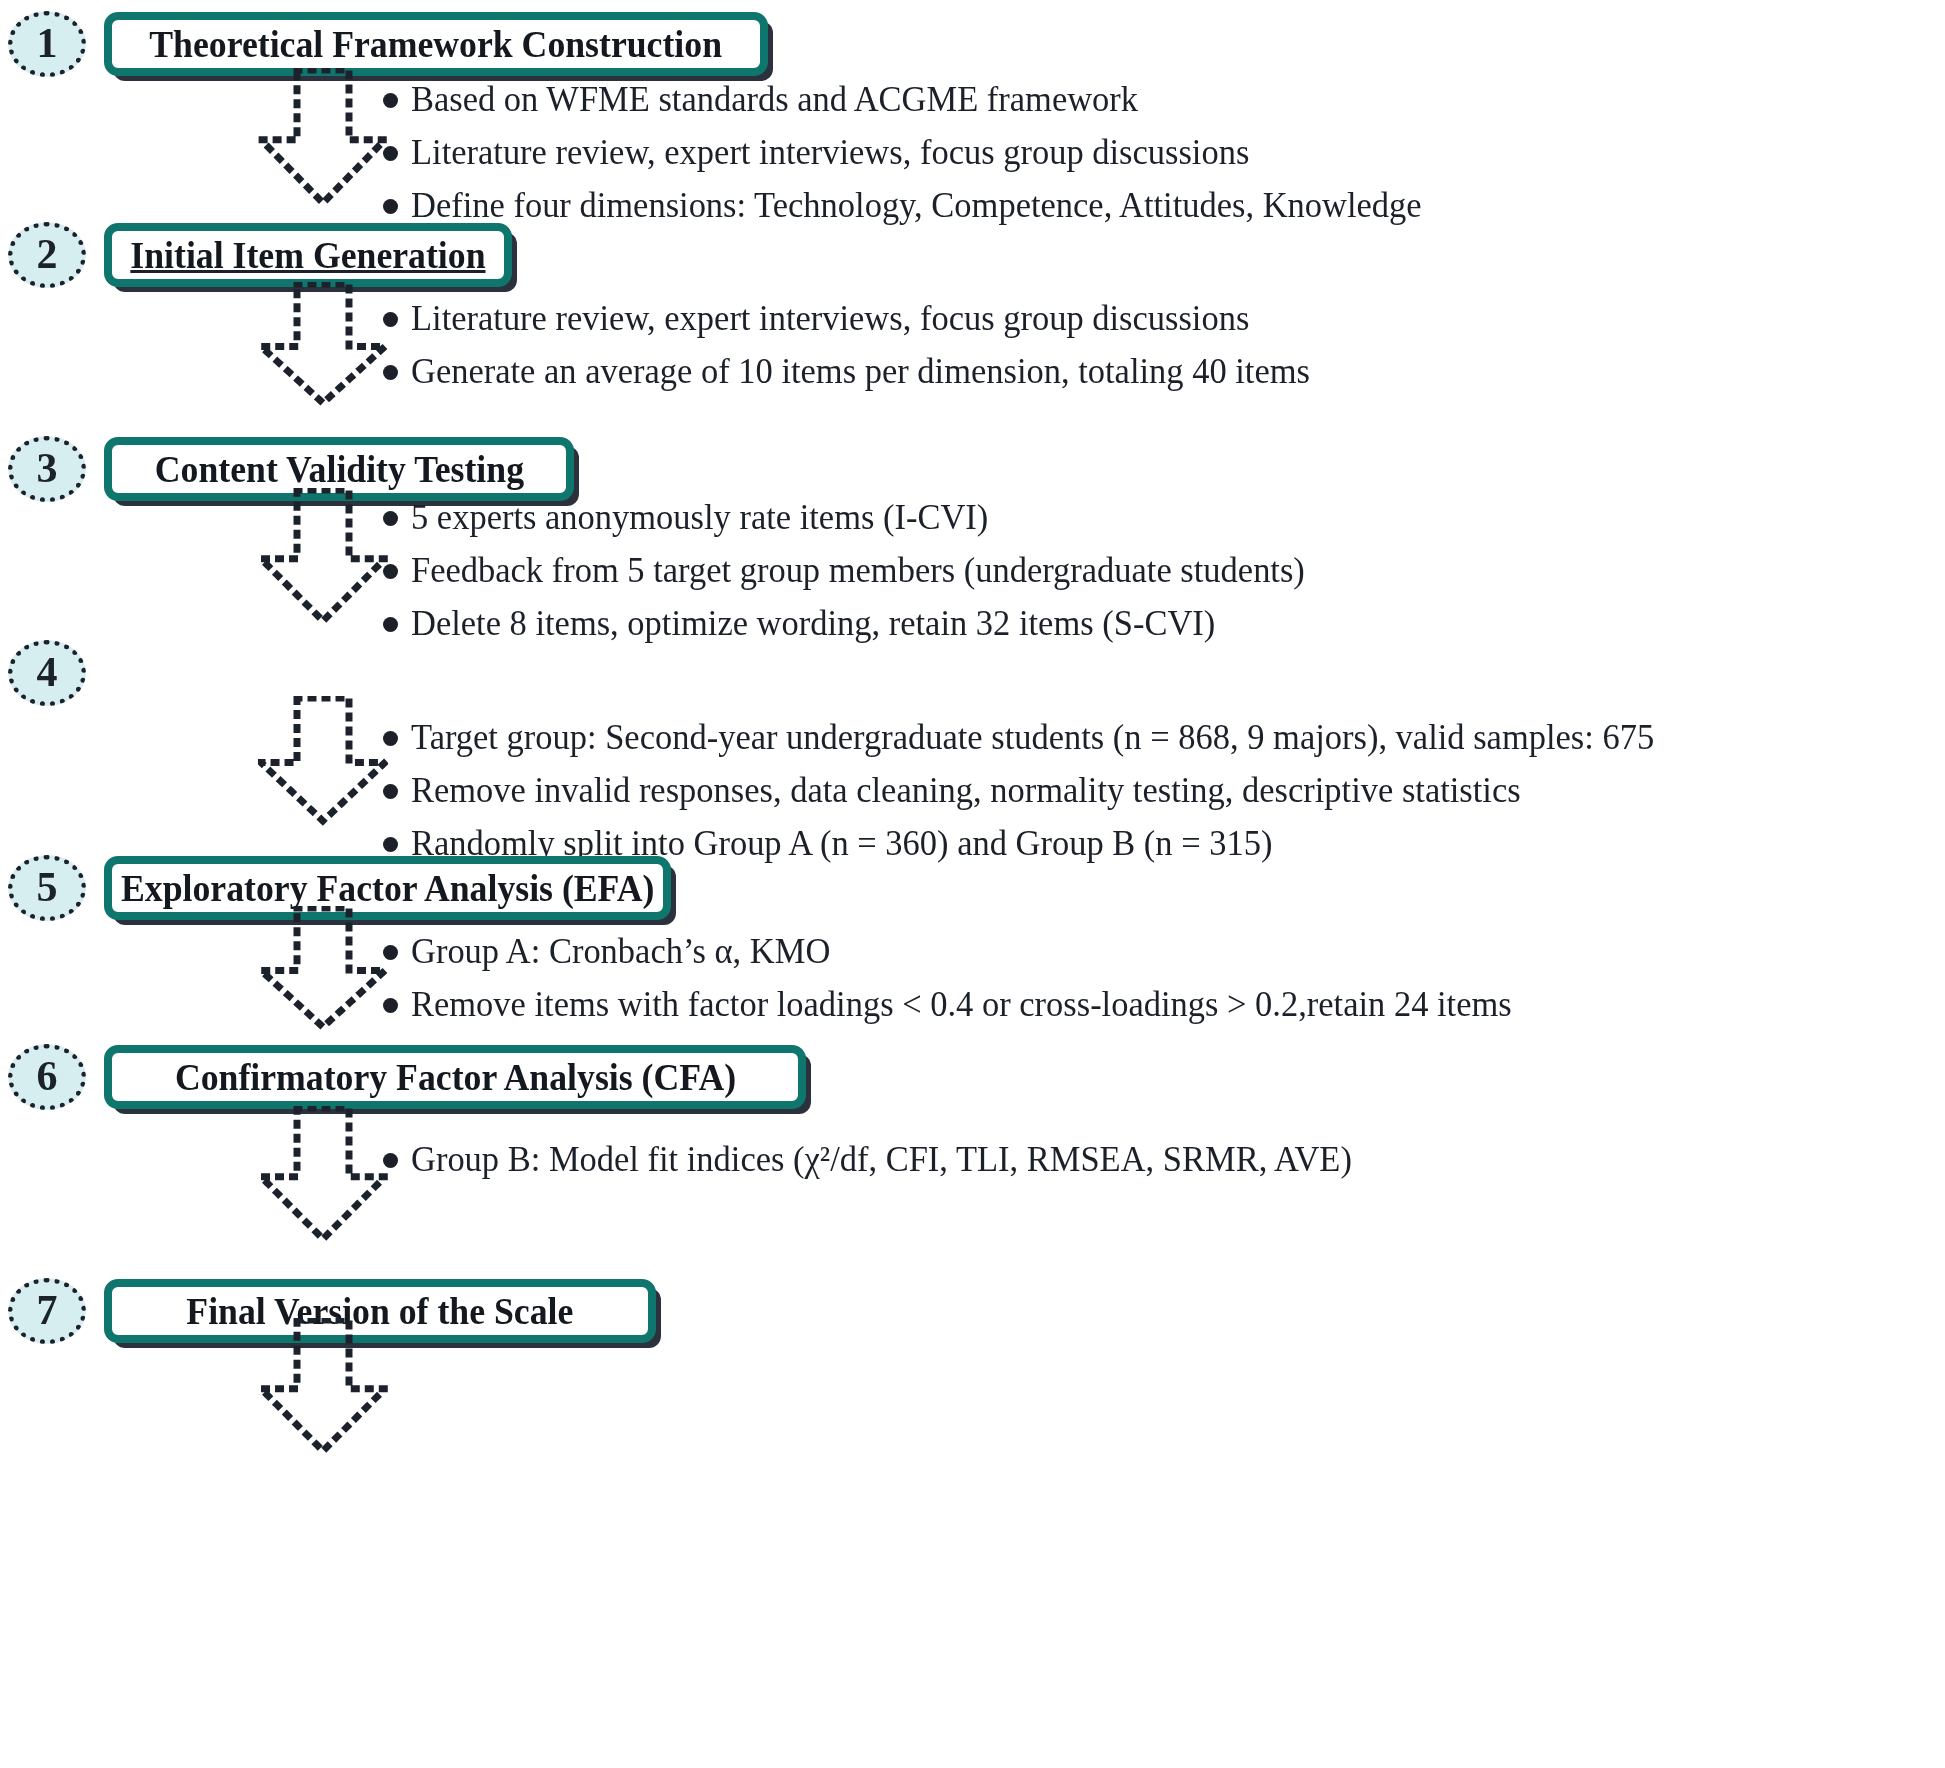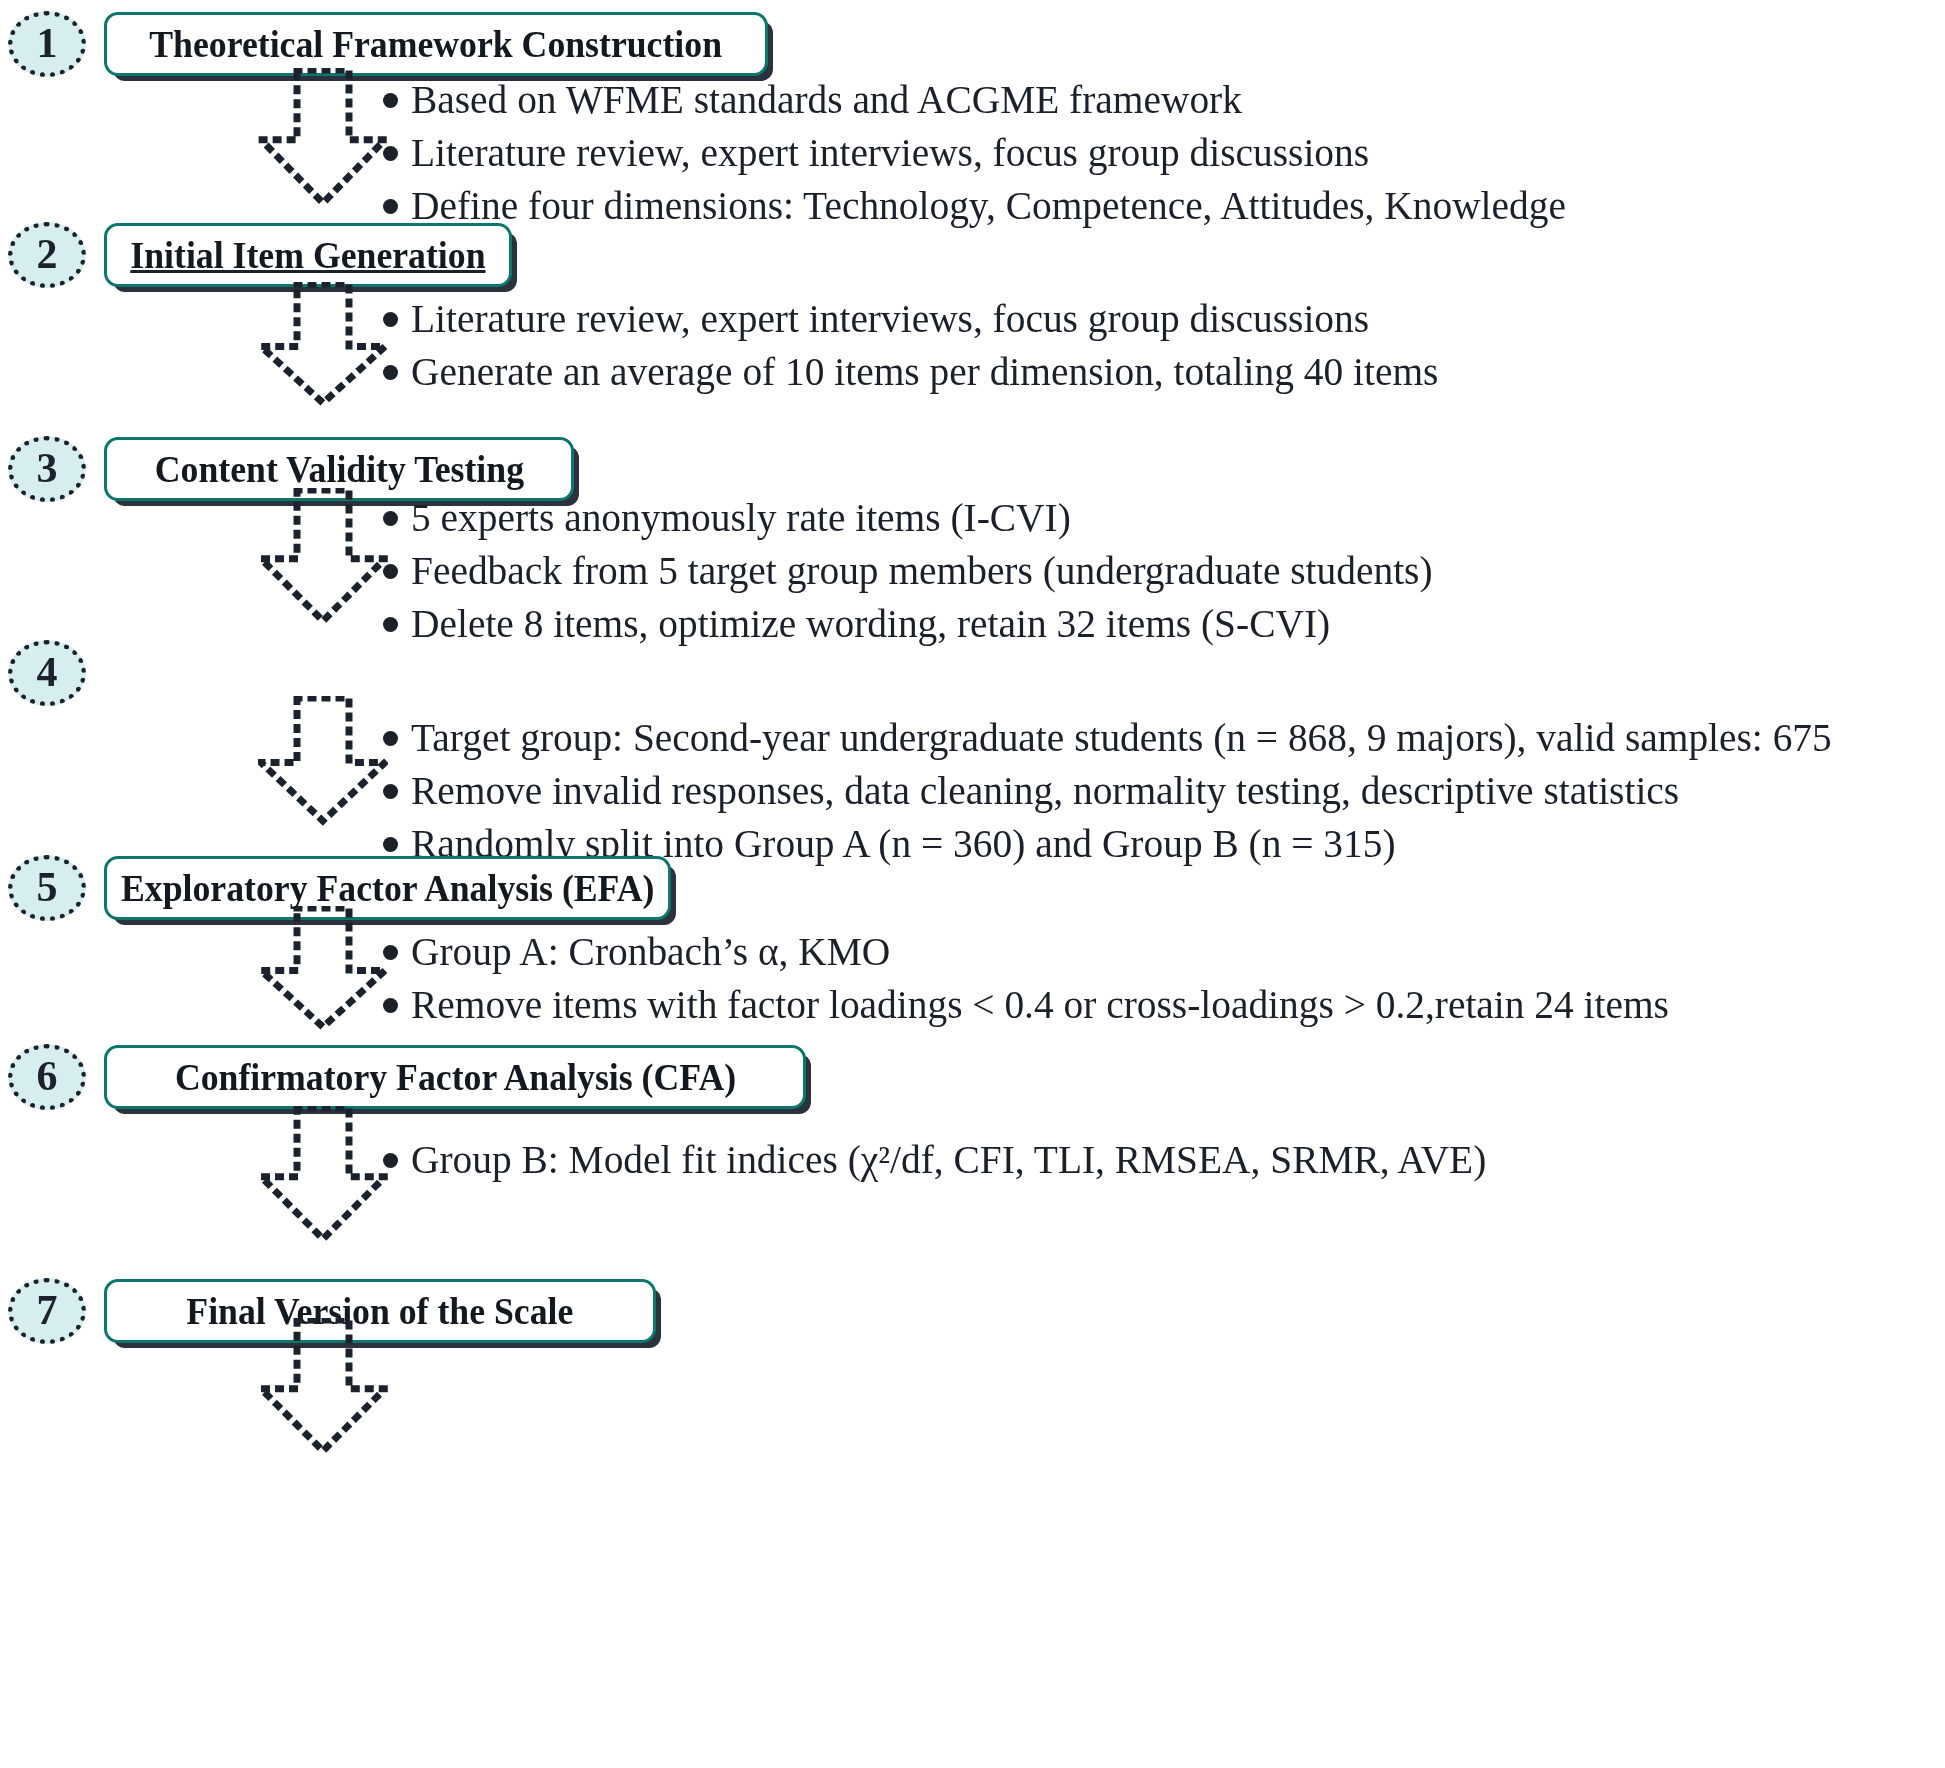--- a/index.html
+++ b/index.html
@@ -53,21 +53,21 @@
     line-height: 1;
     color: #1c222c;
     letter-spacing: 0;
     transform: translateY(-1px);
   }
 
   .step-box {
     position: relative;
     height: 64px;
     box-sizing: border-box;
-    border: 3px solid #0f766e;
+    border: 8px solid #0f766e;
     border-radius: 14px;
     background: #ffffff;
     box-shadow: 7px 7px 0 -2px #2b323d;
     display: flex;
     align-items: center;
     justify-content: center;
     padding: 0 26px;
   }
   .step-title {
     font-family: "Liberation Serif", "DejaVu Serif", serif;
@@ -81,21 +81,21 @@
   }
 
   
   .bullets {
     position: absolute;
     left: 383px;
   }
   .bullet {
     display: flex;
     align-items: flex-start;
-    font-size: 40px;
+    font-size: 35px;
     line-height: 44px;
     white-space: nowrap;
     color: #1b2029;
     margin-bottom: 9px;
   }
   .bullet:last-child { margin-bottom: 0; }
   .bullet-dot {
     flex: 0 0 auto;
     width: 15px;
     height: 15px;

